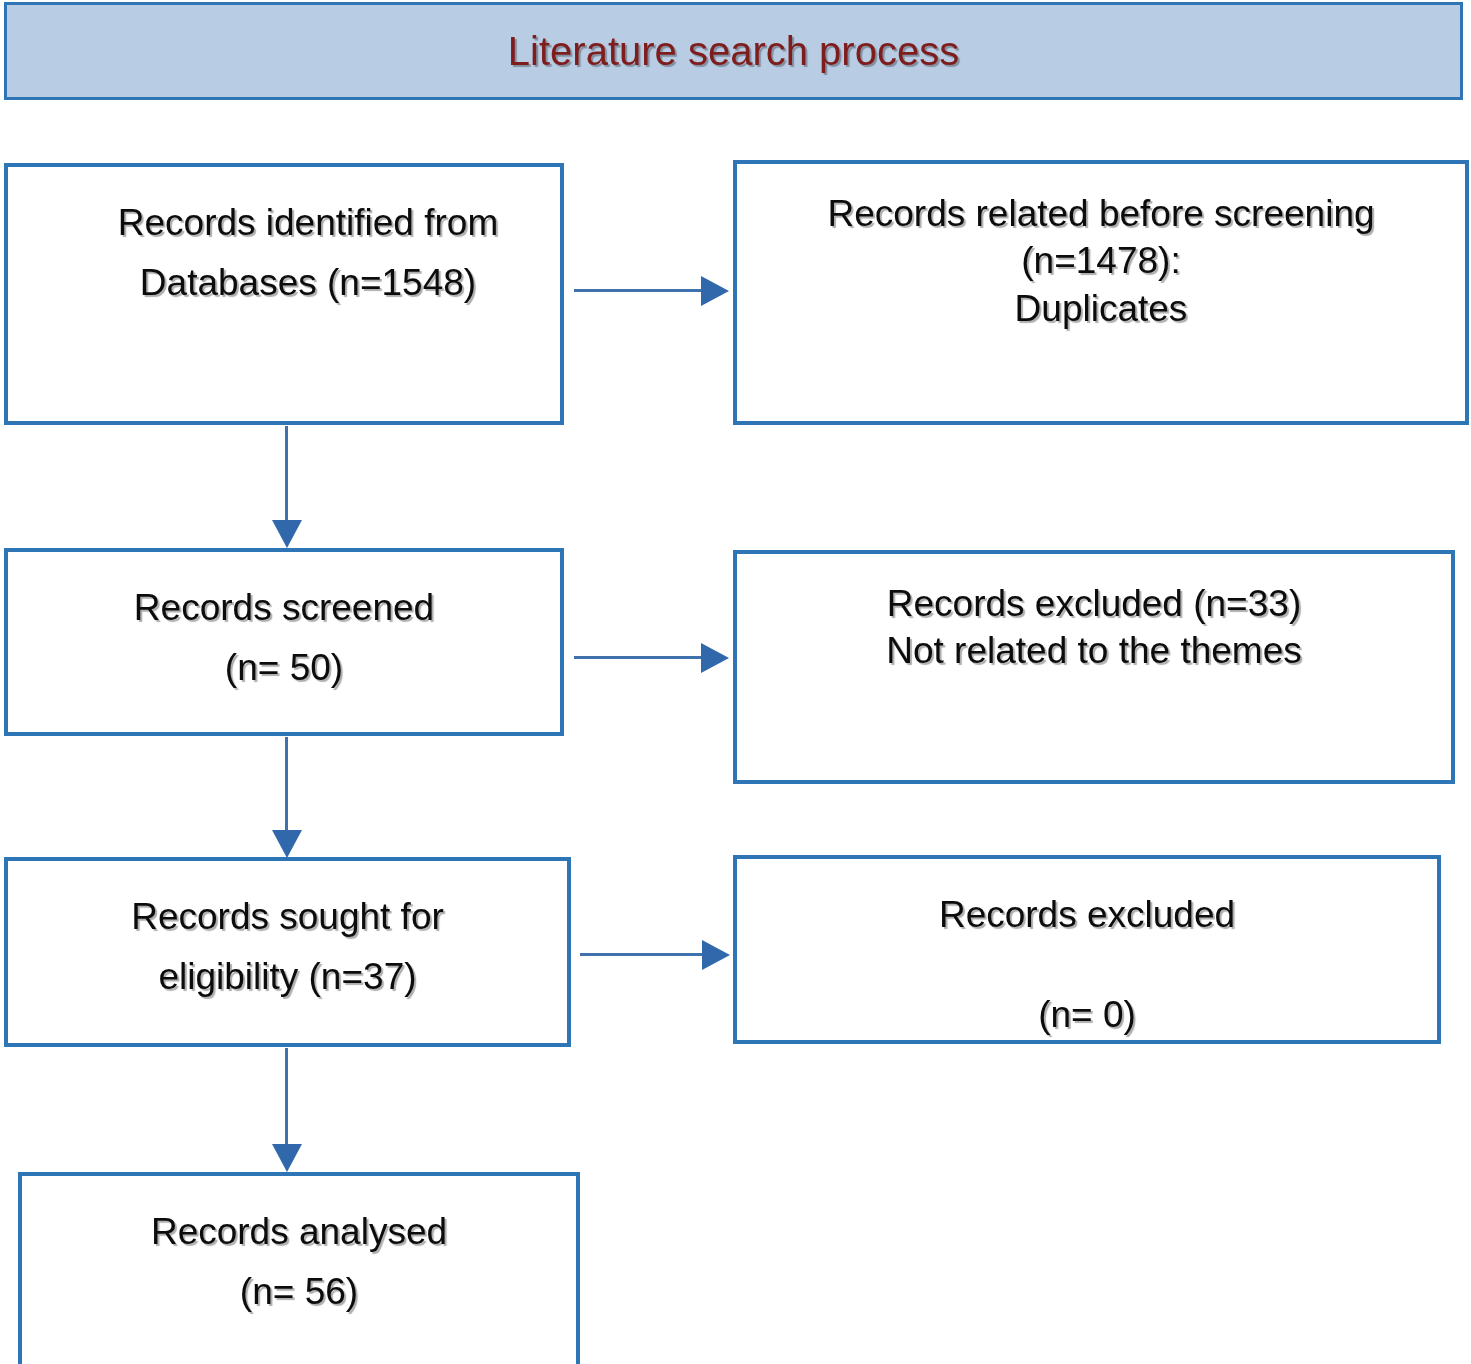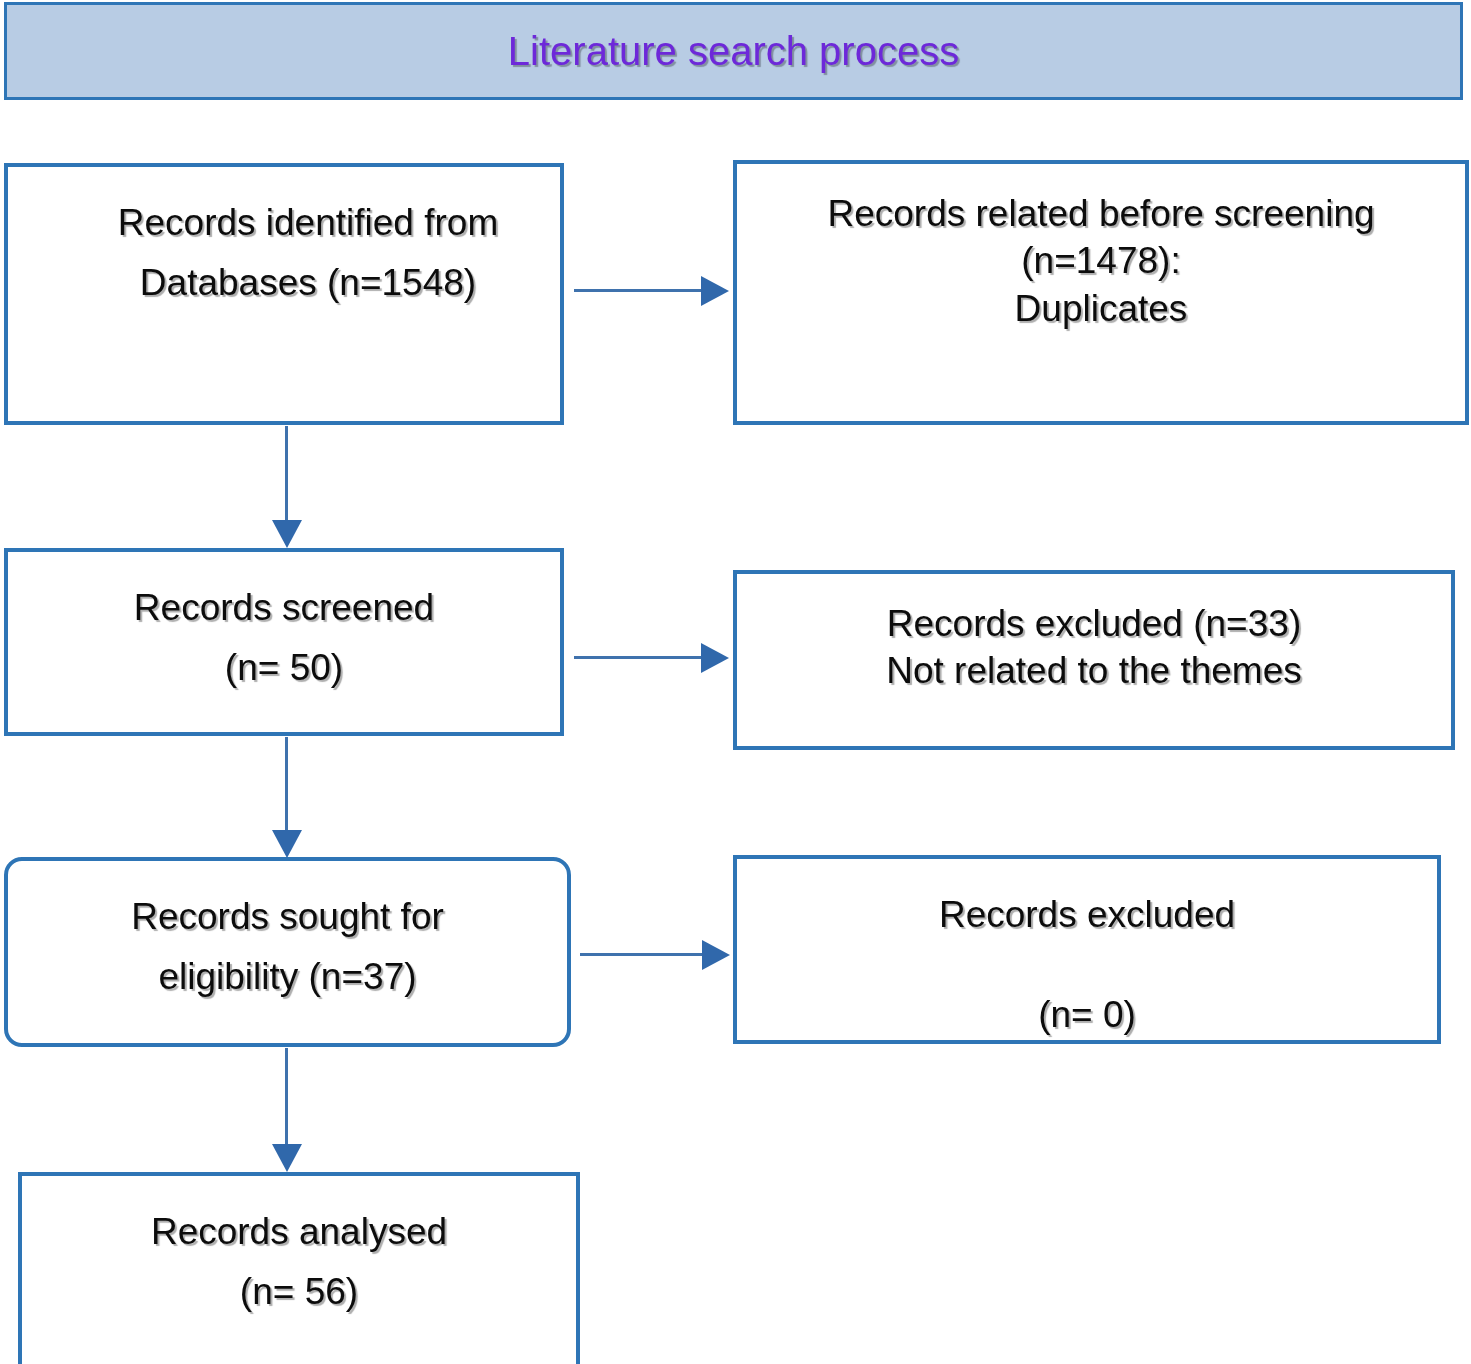--- a/index.html
+++ b/index.html
@@ -27,21 +27,21 @@
     height: 98px;
     background: #b8cce4;
     border: 3px solid #2e75b6;
     box-sizing: border-box;
     display: flex;
     align-items: center;
     justify-content: center;
   }
   .banner-text {
     font-size: 40px;
-    color: #6d28d9;
+    color: #7f1d1d;
     text-shadow: 2px 2px 1px rgba(0,0,0,0.30);
     letter-spacing: 0px;
     white-space: nowrap;
   }
 
   
   .box {
     position: absolute;
     background: #ffffff;
     border: 4px solid #2e75b6;
@@ -61,22 +61,22 @@
     white-space: nowrap;
   }
   .box.tight .line {
     line-height: 1.28;
   }
 
   
   #box-identified  { left: 4px;   top: 163px;  width: 560px; height: 262px; padding-left: 48px; }
   #box-removed     { left: 733px; top: 160px;  width: 736px; height: 265px; }
   #box-screened    { left: 4px;   top: 548px;  width: 560px; height: 188px; }
-  #box-excluded-33 { left: 733px; top: 550px;  width: 722px; height: 180px; margin-top: 20px; }
-  #box-sought      { left: 4px;   top: 857px;  width: 567px; height: 190px; border-radius: 18px; }
+  #box-excluded-33 { left: 733px; top: 550px;  width: 722px; height: 234px; }
+  #box-sought      { left: 4px;   top: 857px;  width: 567px; height: 190px; }
   #box-excluded-0  { left: 733px; top: 855px;  width: 708px; height: 189px; gap: 40px; }
   #box-analysed    { left: 18px;  top: 1172px; width: 562px; height: 200px; }
 
   
   .h-arrow {
     position: absolute;
     height: 30px;
   }
   .h-arrow .shaft {
     position: absolute;

